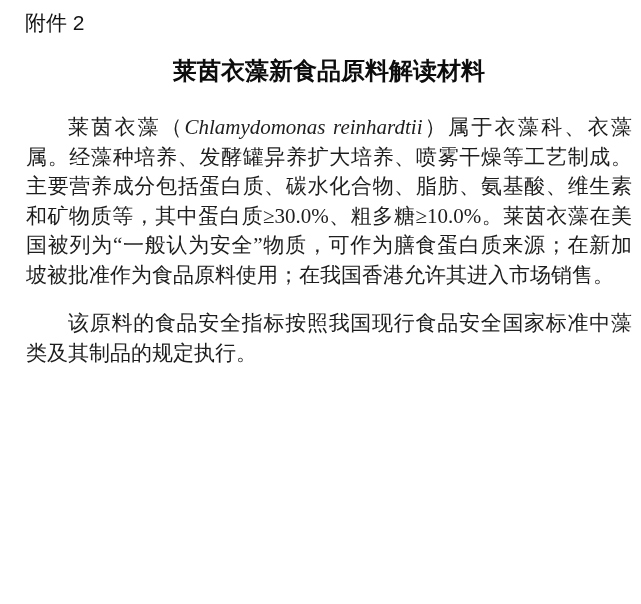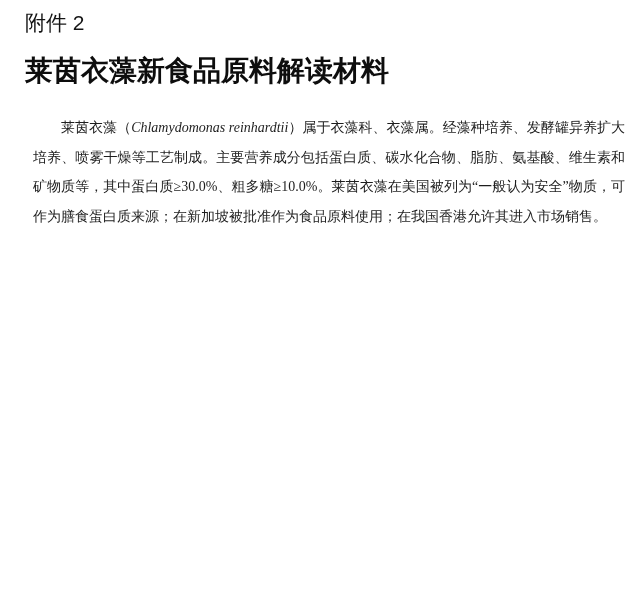--- a/index.html
+++ b/index.html
@@ -19,28 +19,29 @@
     color: #1d1d1d;
   }
   .attachment-label {
     font-family: "Liberation Sans", "DejaVu Sans", sans-serif;
     font-size: 21px;
     line-height: 25px;
     color: #141414;
   }
   .doc-title {
     margin: 17px 0 23px 0;
-    font-size: 28px;
+    font-size: 24px;
     line-height: 38px;
     font-weight: 700;
+    text-align: center;
     color: #0d0d0d;
   }
   .body-para {
-    margin: 8px;
-    font-size: 14px;
+    margin: 1px;
+    font-size: 21px;
     line-height: 29.5px;
     text-align: justify;
     text-justify: inter-character;
     text-indent: 2em;
     color: #1d1d1d;
   }
   .body-para.p1 { margin-bottom: 19px; }
   .body-para.p2 { margin-bottom: 10px; }
   .body-para.p3 { margin-bottom: 0; }
   .latin-name {
@@ -53,14 +54,15 @@
 
 <div class="page">
 
   <div class="attachment-label">附件 2</div>
 
   <h1 class="doc-title">莱茵衣藻新食品原料解读材料</h1>
 
   <p class="body-para p1"><span>莱茵衣藻（</span><span class="latin-name">Chlamydomonas reinhardtii</span><span>）属于衣藻科、衣藻属。经藻种培养、发酵罐异养扩大培养、喷雾干燥等工艺制成。主要营养成分包括蛋白质、碳水化合物、脂肪、氨基酸、维生素和矿物质等，其中蛋白质≥30.0%、粗多糖≥10.0%。莱茵衣藻在美国被列为“一般认为安全”物质，可作为膳食蛋白质来源；在新加坡被批准作为食品原料使用；在我国香港允许其进入市场销售。</span></p>
 
 
+  <p class="body-para p3">该原料的食品安全指标按照我国现行食品安全国家标准中藻类及其制品的规定执行。</p>
 
 </div>
 
 </body></html>

